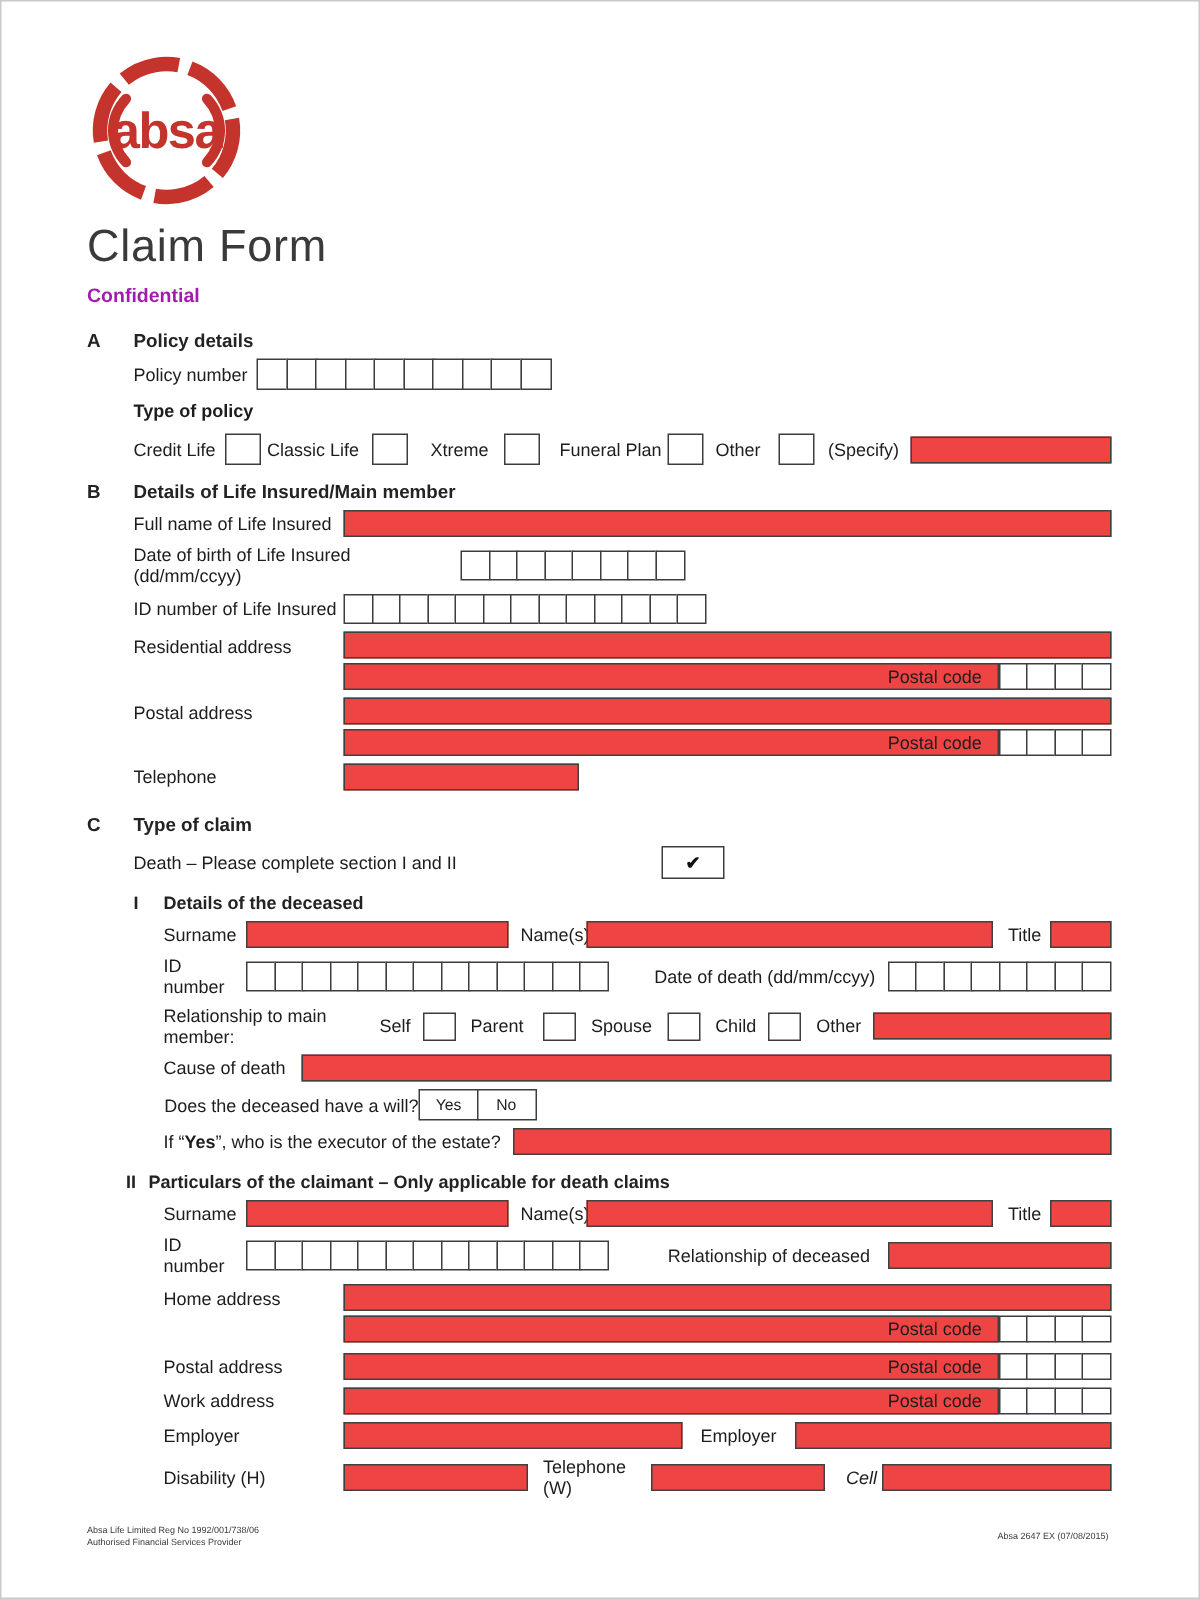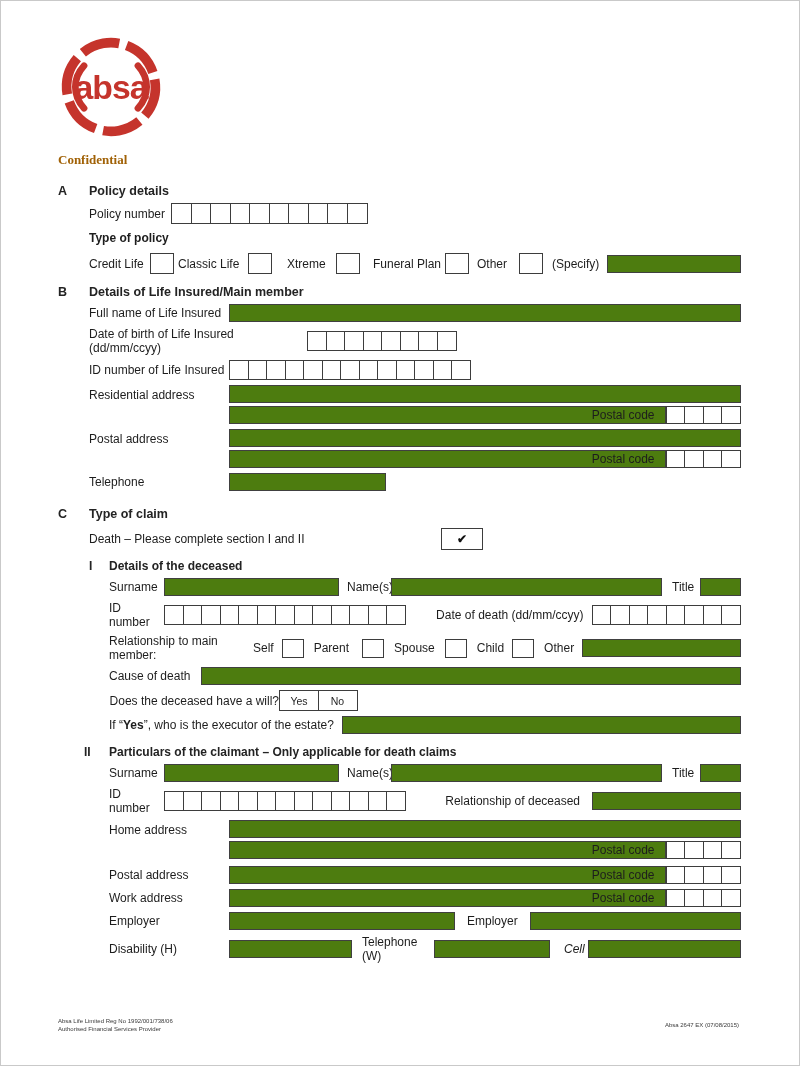--- a/index.html
+++ b/index.html
@@ -5,35 +5,35 @@
   html,body{margin:0;padding:0;background:#fff;}
   .page{
     position:relative;width:800px;height:1066px;background:#fff;
     border:1px solid #c9c9c9;box-sizing:border-box;overflow:hidden;
     font-family:"Liberation Sans",sans-serif;color:#1f1f1f;
   }
   .content{position:absolute;left:57px;top:0;width:683px;}
   
   .logo{margin-top:32px;width:106px;height:108px;}
   .h1{margin-top:2px;font-size:30px;line-height:34px;color:#3a3a3a;letter-spacing:.5px;}
-  .confidential{margin-top:7px;font-size:13px;font-weight:700;color:#a16207;font-family:Liberation Serif, serif;}
+  .confidential{margin-top:7px;font-size:13px;font-weight:700;color:#a21caf;}
   
   .sec-head{display:flex;margin-top:16px;font-size:12.5px;font-weight:600;color:#232323;}
   .sec-letter{width:31px;}
   .sub-head{display:flex;margin-left:31px;margin-top:9px;font-size:12px;font-weight:600;color:#232323;}
   .sub-num{width:20px;}
   
   .r1{display:flex;align-items:center;margin-left:31px;margin-top:5px;}
   .r2{display:flex;align-items:center;margin-left:51px;margin-top:5px;}
   .lbl{font-size:12px;color:#1d1d1d;flex-shrink:0;}
   .bold{font-weight:700;}
   .w82{width:82px;} .w140{width:140px;} .w218{width:218px;} .w55{width:55px;}
   .w92{width:92px;} .w120{width:120px;} .w170{width:170px;text-align:right;}
   
-  .field{border:1.5px solid #404040;background:#4d7c0f;height:16px;box-sizing:content-box;}
+  .field{border:1.5px solid #404040;background:#ef4444;height:16px;box-sizing:content-box;}
   .grow{flex-grow:1;}
   .field.inner{display:flex;align-items:center;justify-content:flex-end;}
   .field.inner .lbl{margin-right:10px;}
   .cells{display:flex;}
   .cells span{width:20px;height:20px;border:1.5px solid #3d3d3d;background:#fff;box-sizing:border-box;}
   .cells span + span{margin-left:-1.5px;}
   .cells.big span{width:21px;height:21px;}
   .cells.small span{width:20px;height:18px;}
   .cb{width:22px;height:19px;border:1.5px solid #3d3d3d;background:#fff;flex-shrink:0;}
   .cb.wide{width:40px;height:20px;display:flex;align-items:center;justify-content:center;
@@ -60,20 +60,21 @@
   <div class="content">
 
     
     <svg class="logo" viewBox="0 0 110 110">
       <circle cx="55" cy="55" r="46" fill="none" stroke="#c5342c" stroke-width="10" stroke-dasharray="40.2 8" transform="rotate(-10 55 55)"></circle>
       <path d="M27 33 C 15 46, 15 64, 27 77" fill="none" stroke="#c5342c" stroke-width="7" stroke-linecap="round"></path>
       <path d="M83 33 C 95 46, 95 64, 83 77" fill="none" stroke="#c5342c" stroke-width="7" stroke-linecap="round"></path>
       <text x="55" y="67" text-anchor="middle" font-family="Liberation Sans, sans-serif" font-size="35" font-weight="bold" fill="#c5342c" letter-spacing="-1">absa</text>
     </svg>
 
+    <div class="h1">Claim Form</div>
     <div class="confidential">Confidential</div>
 
     
     <div class="sec-head">
       <span class="sec-letter">A</span>
       <span>Policy details</span>
     </div>
 
     <div class="r1">
       <span class="lbl w82">Policy number</span>
@@ -286,21 +287,21 @@
       </div>
     </div>
 
     <div class="r2">
       <span class="lbl" style="margin-right:8px;"><span>If “</span><span class="bold">Yes</span><span>”, who is the executor of the estate?</span></span>
       <div class="field grow"></div>
     </div>
 
     
     <div class="sub-head" style="margin-top:11px;margin-left:26px;">
-      <span class="sub-num" style="width:25px;">II</span>
+      <span class="sub-num" style="width:15px;">II</span>
       <span>Particulars of the claimant – Only applicable for death claims</span>
     </div>
 
     <div class="r2">
       <span class="lbl w55">Surname</span>
       <div class="field" style="width:173px;"></div>
       <span class="lbl gap8" style="width:44px;">Name(s)</span>
       <div class="field grow"></div>
       <span class="lbl gap8" style="width:28px;margin-left:10px;">Title</span>
       <div class="field" style="width:39px;"></div>

